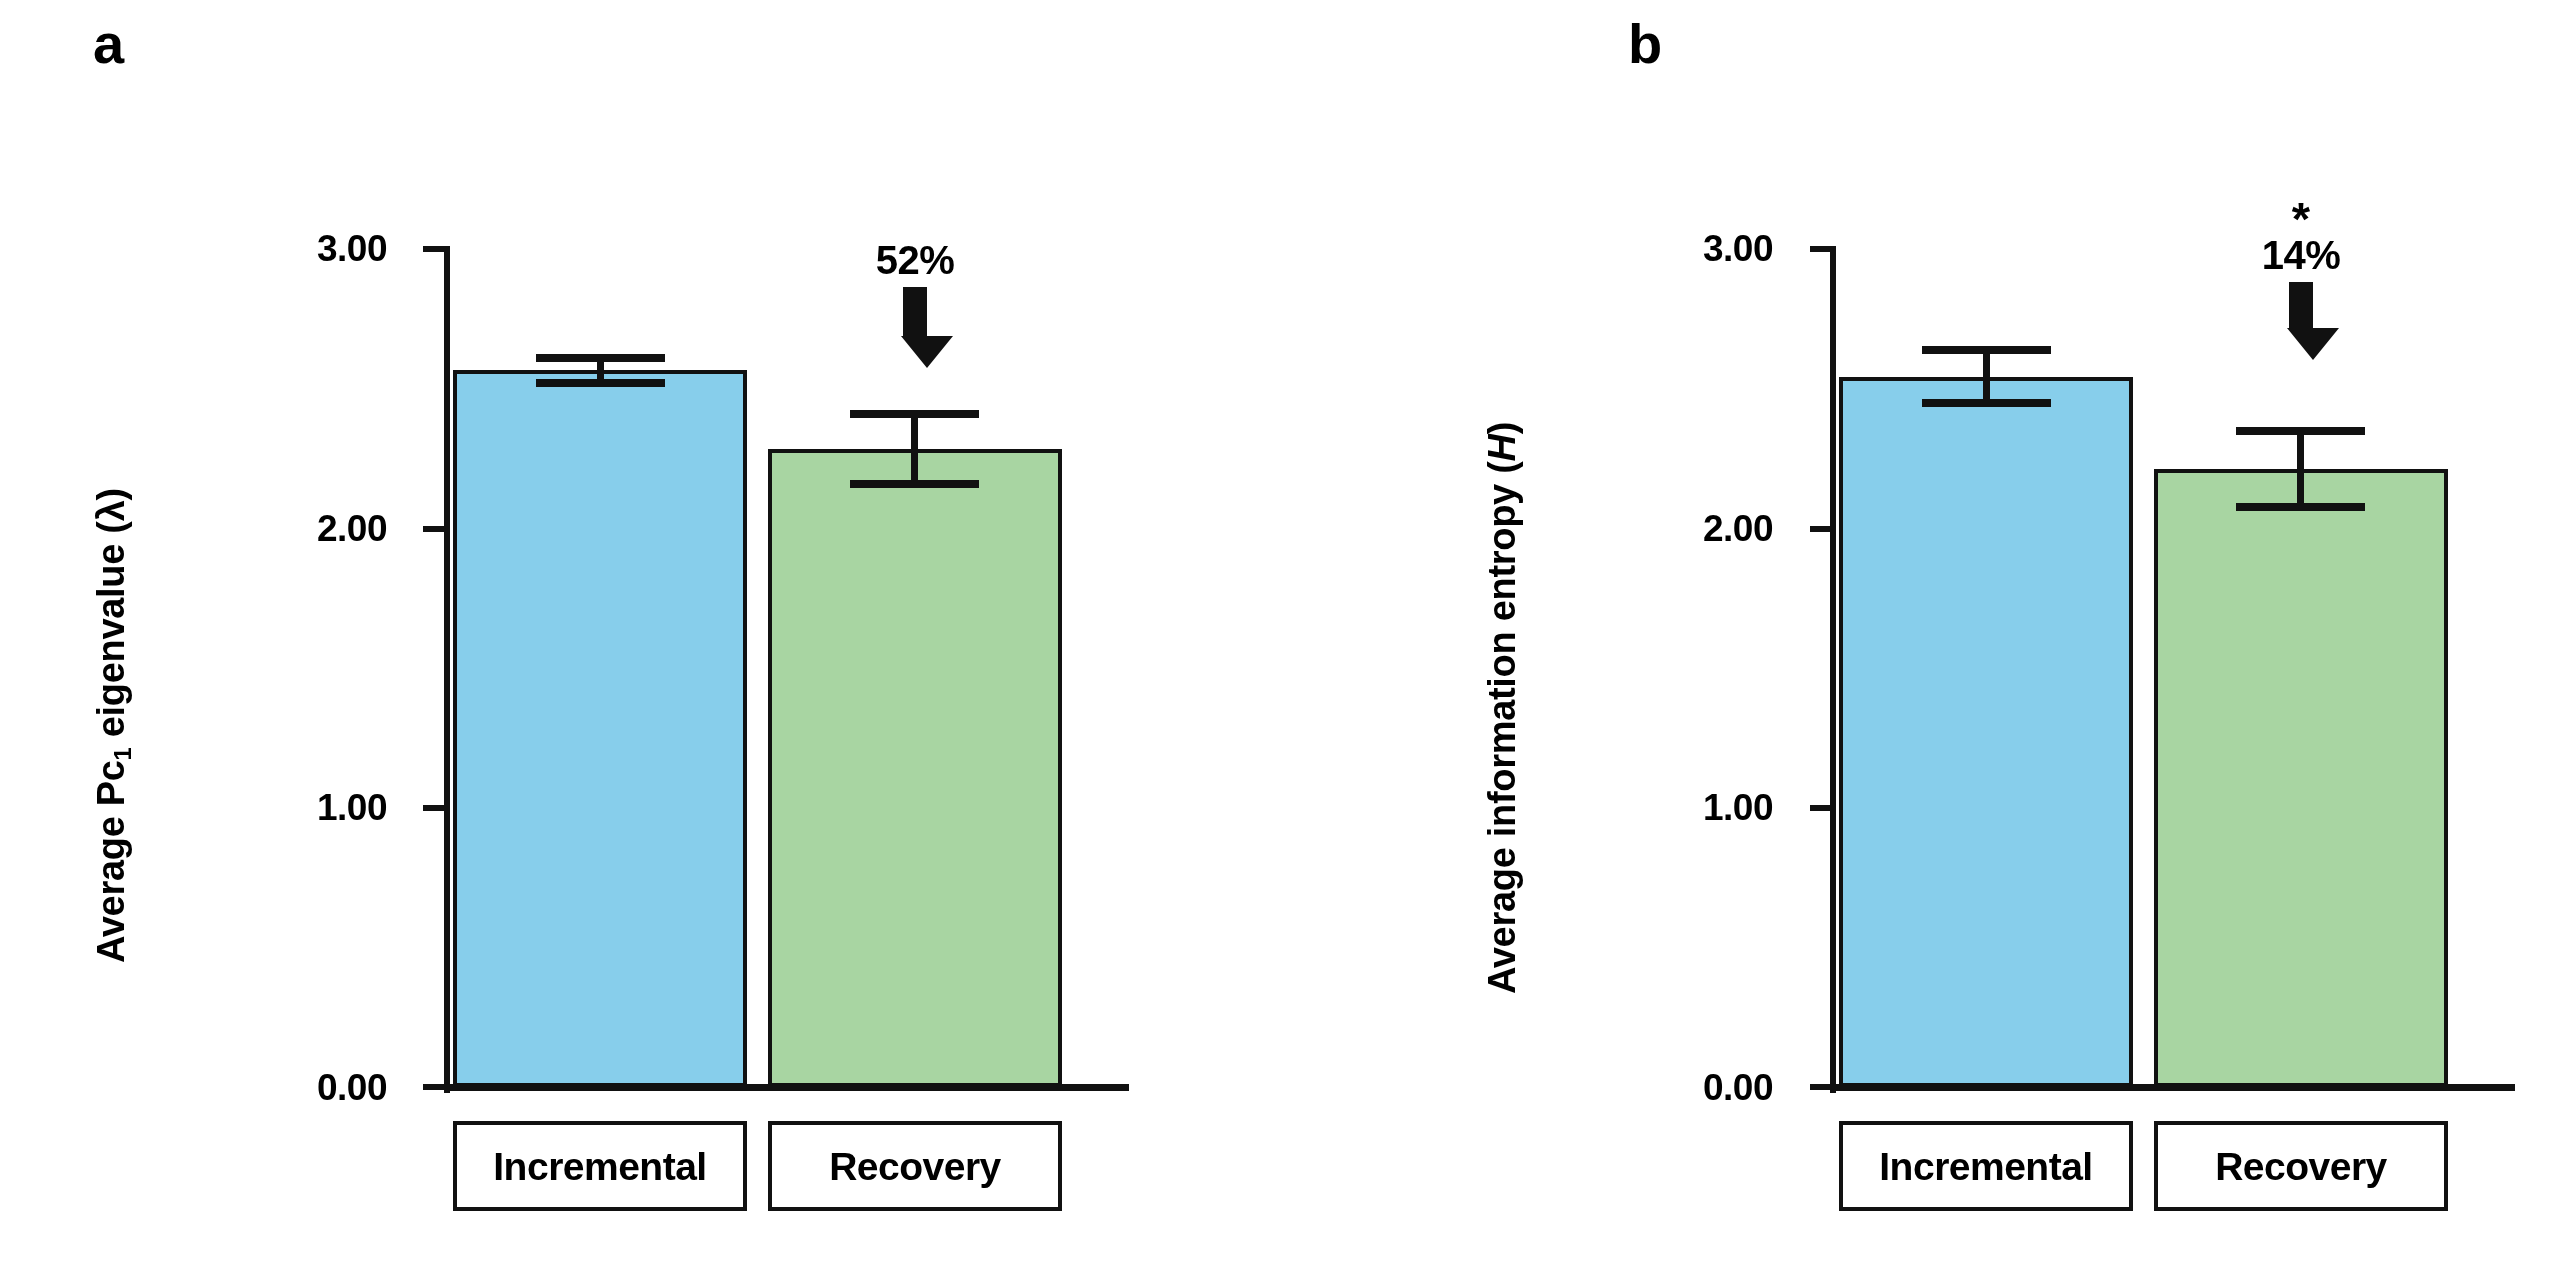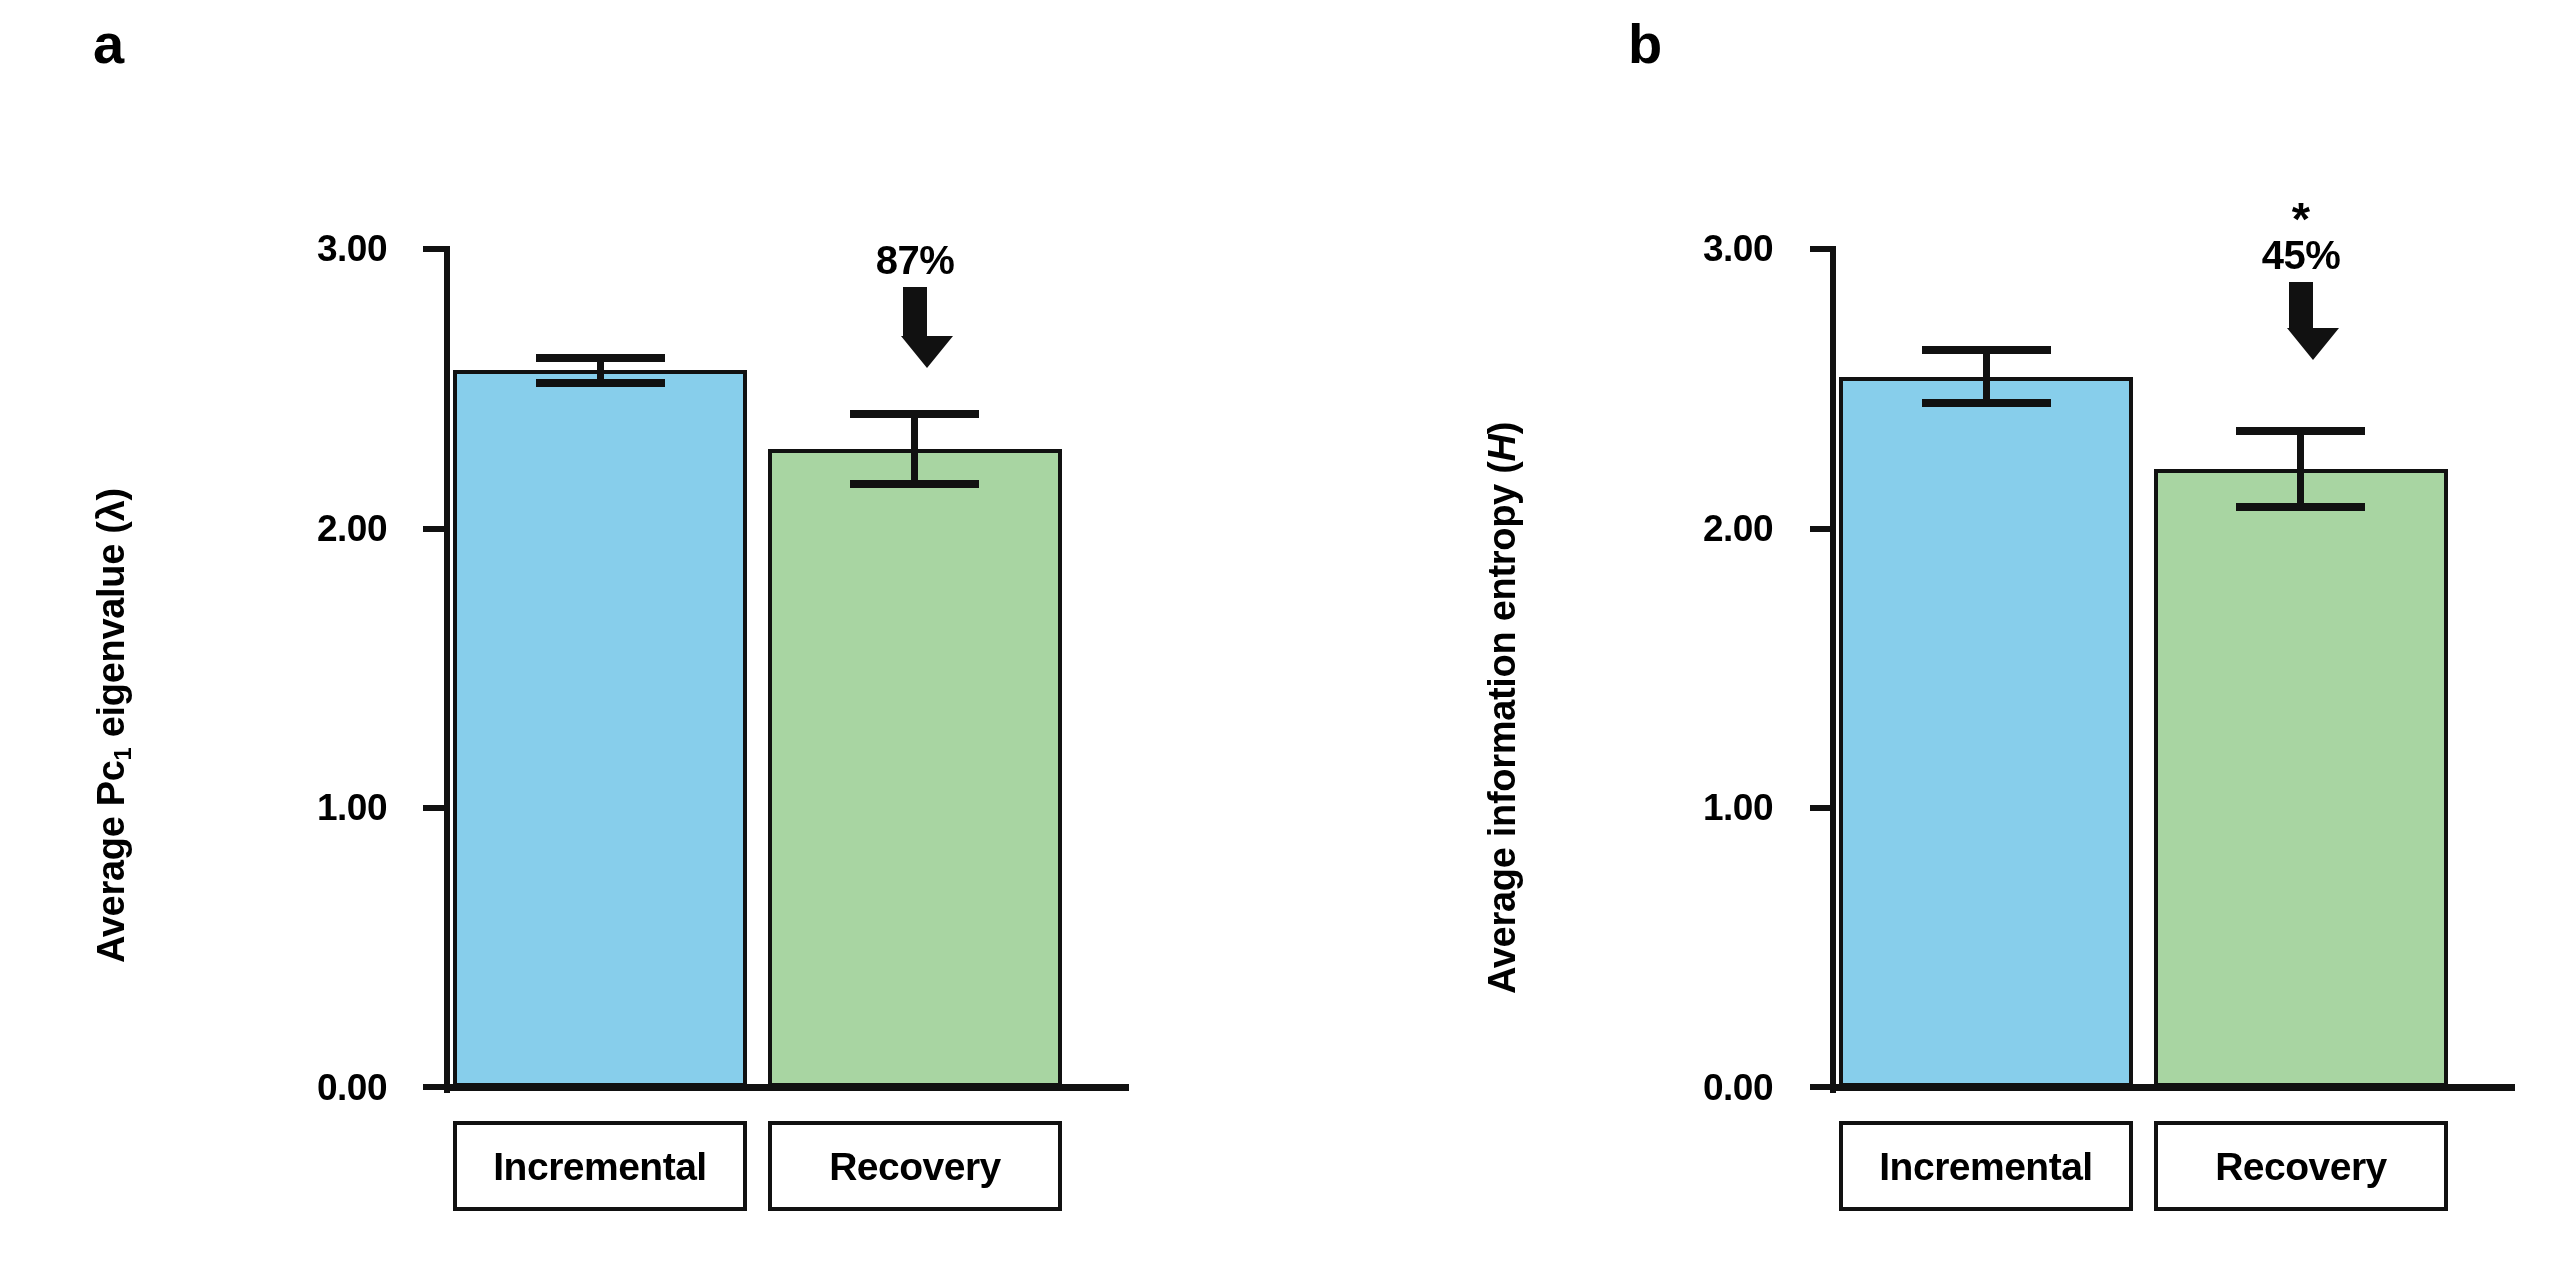--- a/index.html
+++ b/index.html
@@ -196,21 +196,21 @@
     </div>
 
     <div class="errbar" style="left:850px; top:410px; width:129px; height:87px;">
       <div class="err-cap" style="top:0;"></div>
       <div class="err-stem" style="top:0; height:78px;"></div>
       <div class="err-cap" style="top:70px;"></div>
     </div>
 
     <div class="annot" style="left:835px; top:211px; width:160px;">
       <span class="star"></span>
-      <span class="pct">87%</span>
+      <span class="pct">52%</span>
       <div class="arrow">
         <div class="shaft" style="height:49px;"></div>
         <div class="head"></div>
       </div>
     </div>
 
     <div class="catbox" style="left:453px; top:1121px; width:294px; height:90px;">
       <span>Incremental</span>
     </div>
     <div class="catbox" style="left:768px; top:1121px; width:294px; height:90px;">
@@ -250,21 +250,21 @@
     </div>
 
     <div class="errbar" style="left:886px; top:427px; width:129px; height:92px;">
       <div class="err-cap" style="top:0;"></div>
       <div class="err-stem" style="top:0; height:84px;"></div>
       <div class="err-cap" style="top:76px;"></div>
     </div>
 
     <div class="annot" style="left:871px; top:206px; width:160px;">
       <span class="star">*</span>
-      <span class="pct">45%</span>
+      <span class="pct">14%</span>
       <div class="arrow">
         <div class="shaft" style="height:46px;"></div>
         <div class="head"></div>
       </div>
     </div>
 
     <div class="catbox" style="left:489px; top:1121px; width:294px; height:90px;">
       <span>Incremental</span>
     </div>
     <div class="catbox" style="left:804px; top:1121px; width:294px; height:90px;">

